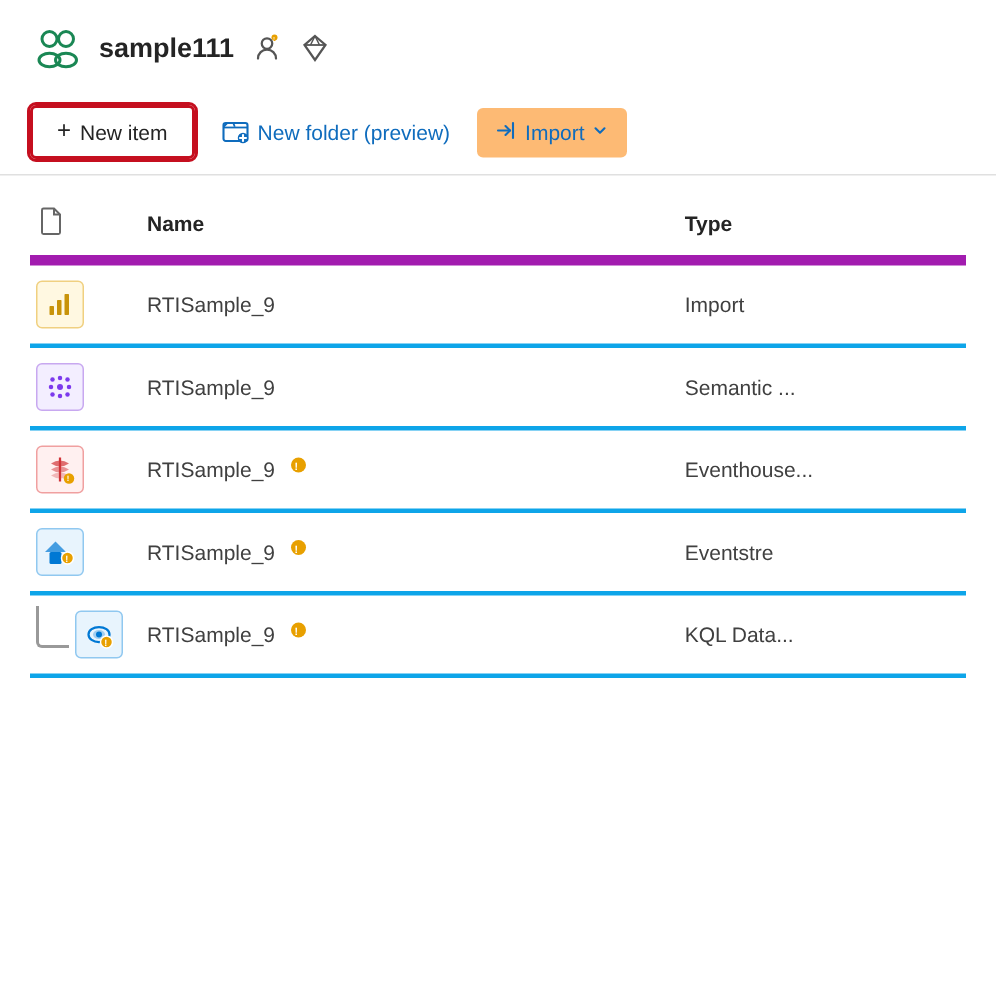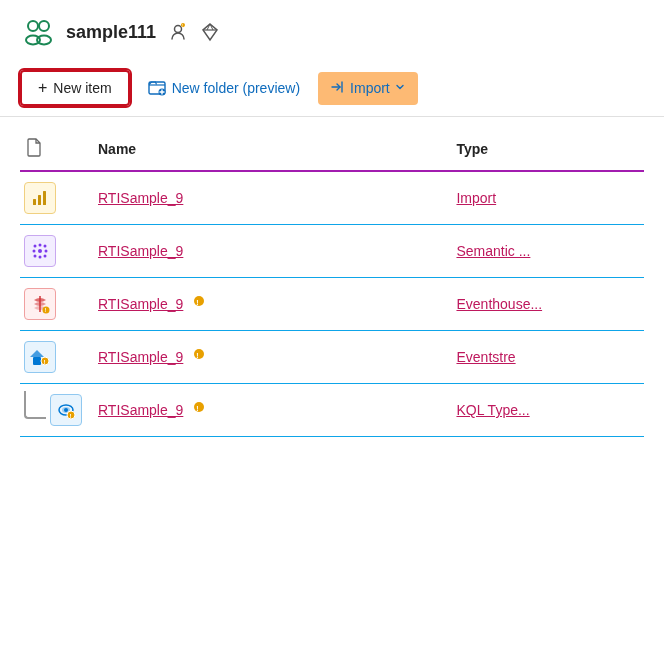--- a/index.html
+++ b/index.html
@@ -96,21 +96,21 @@
 
     
     .table-container {
       padding: 10px 20px 0 20px;
     }
     .table {
       width: 100%;
       border-collapse: collapse;
     }
     .table thead tr {
-      border-bottom: 2px solid #a21caf;
+      border-bottom: 7px solid #a21caf;
     }
     .table th {
       text-align: left;
       font-size: 14px;
       font-weight: 600;
       color: #242424;
       padding: 10px 8px;
     }
     .table th.col-icon {
       width: 44px;
@@ -118,24 +118,23 @@
     }
     .table th.col-name {
       min-width: 220px;
     }
     .table th.col-type {
       min-width: 120px;
     }
     .table td {
       padding: 10px 8px;
       font-size: 14px;
-      color: #be185d;
-      border-bottom: 1px solid #0ea5e9;
+      color: #404040;
+      border-bottom: 3px solid #0ea5e9;
       vertical-align: middle;
-      text-decoration: underline;
     }
     .table td.col-icon {
       padding-left: 4px;
     }
 
     
     .item-icon {
       width: 32px;
       height: 32px;
       display: flex;
@@ -362,18 +361,18 @@
             <span>RTISample_9</span>
             <span title="Warning">
               <svg width="16" height="16" viewBox="0 0 16 16" fill="none">
                 <circle cx="10" cy="6" r="5" fill="#e8a000"></circle>
                 <text x="8.5" y="9.5" font-size="7" fill="white" font-weight="bold" text-anchor="middle">!</text>
               </svg>
             </span>
           </span>
         </td>
         <td>
-          <span>KQL Type...</span>
+          <span>KQL Data...</span>
         </td>
       </tr>
     </tbody>
   </table>
 </div>
 
 </body></html>

